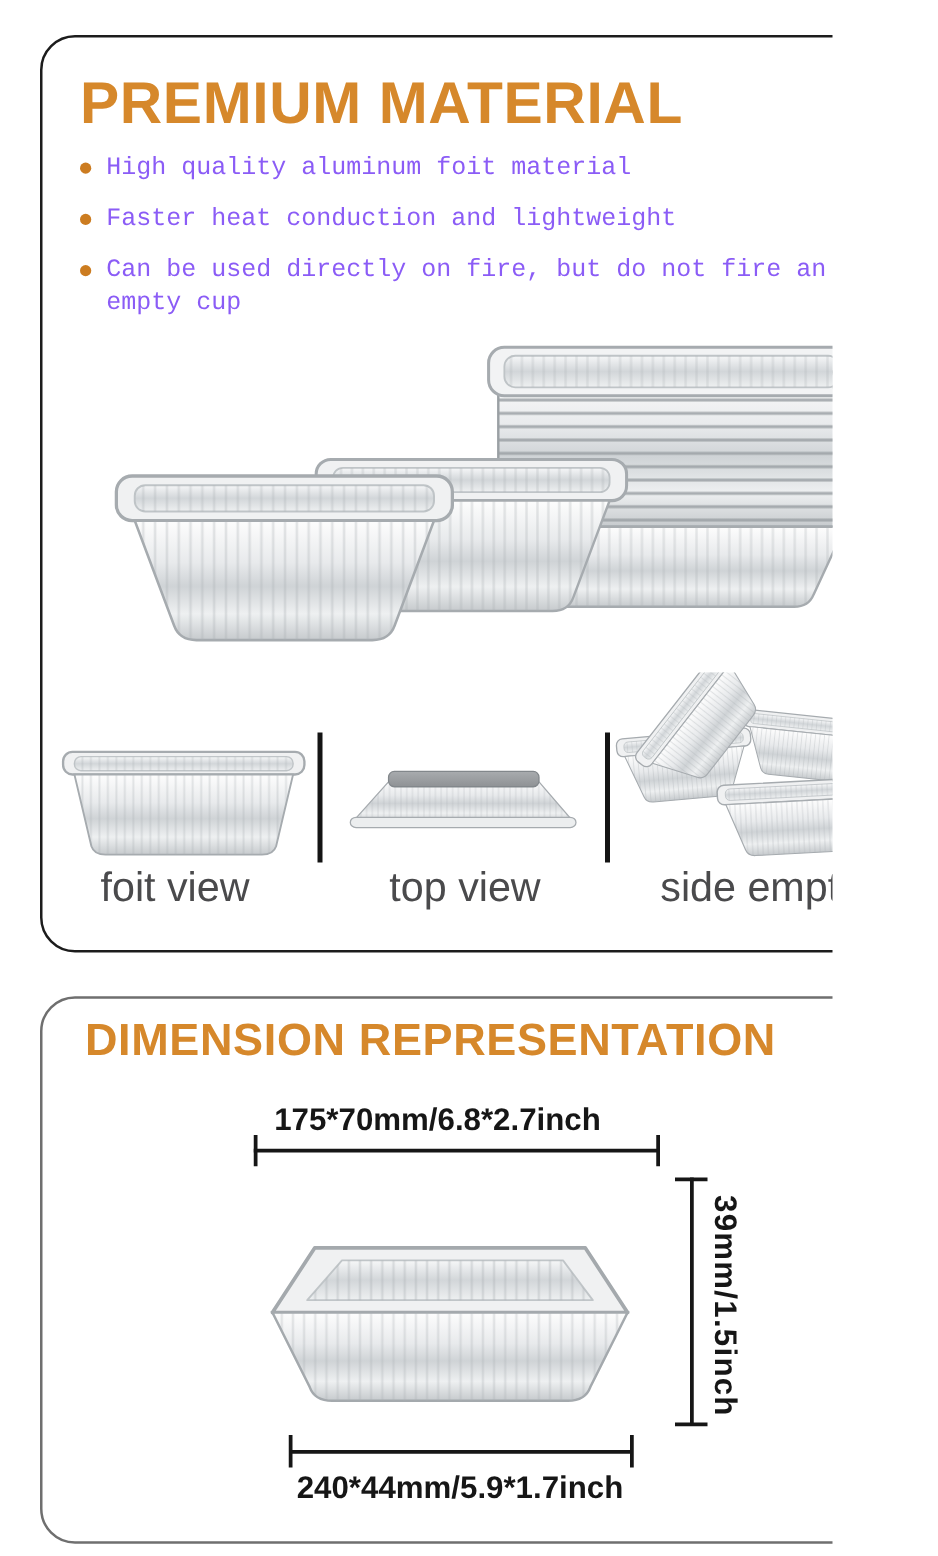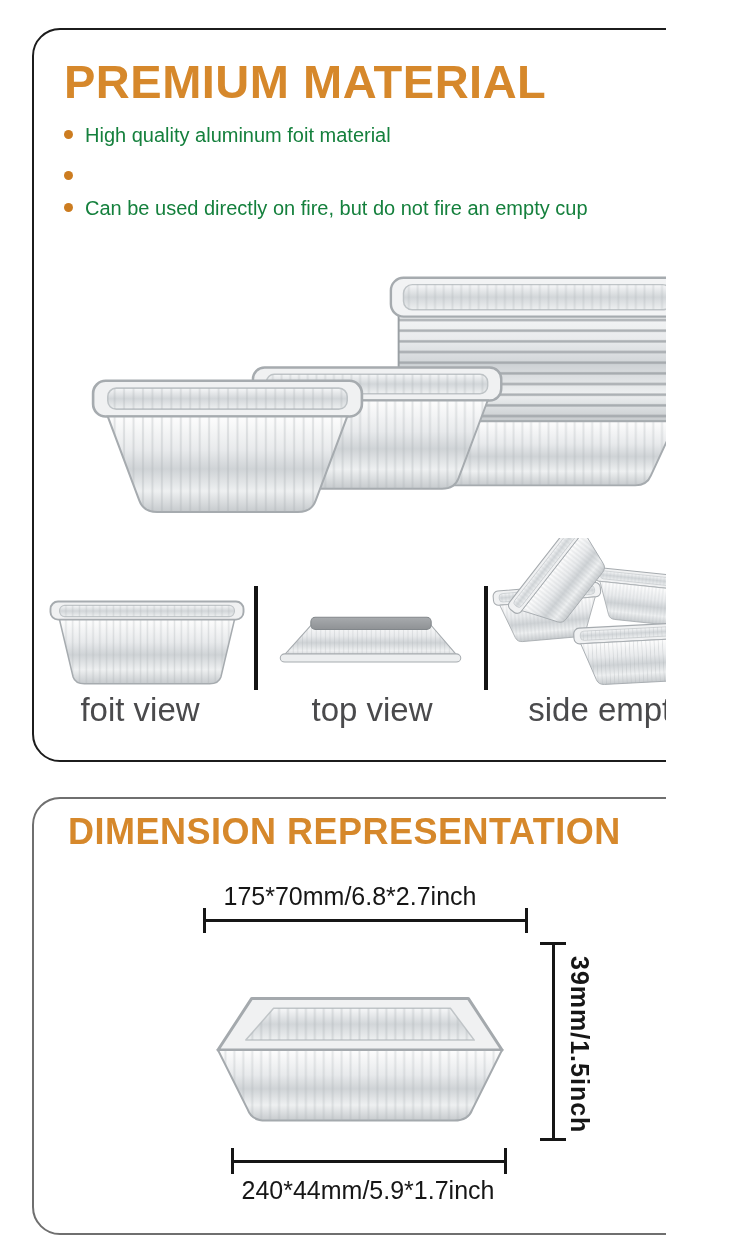--- a/index.html
+++ b/index.html
@@ -7,25 +7,25 @@
   .page{position:relative;width:666px;height:1245px;background:#ffffff;overflow:hidden;}
   .card{position:absolute;background:#ffffff;border-radius:28px;box-sizing:border-box;}
   .card1{left:32px;top:28px;width:686px;height:734px;border:2.5px solid #1c1c1c;}
   .card2{left:32px;top:797px;width:686px;height:438px;border:2.5px solid #6f6f6f;}
   .section-title{position:absolute;font-weight:bold;color:#d6882b;letter-spacing:0.5px;line-height:1;white-space:nowrap;}
   .title1{left:64px;top:58px;font-size:47px;}
   .title2{left:68px;top:814px;font-size:36px;}
   .bullets{position:absolute;left:64px;top:122px;width:600px;}
   .bullet-row{display:flex;align-items:flex-start;margin-bottom:15px;}
   .dot{width:9px;height:9px;border-radius:50%;background:#cc7c20;margin:8px 12px 0 0;flex:0 0 auto;}
-  .bullet-text{font-size:20px;color:#15803d;line-height:26px;}
+  .bullet-text{font-size:20px;color:#8b5cf6;line-height:26px;font-family:Liberation Mono, monospace;}
   .photo{position:absolute;}
   .vdivider{position:absolute;width:4px;background:#141414;}
   .view-label{position:absolute;font-size:33px;color:#4a4a4c;text-align:center;width:200px;line-height:1.1;}
-  .dim-text{position:absolute;font-size:25px;font-weight:normal;color:#161616;text-align:center;white-space:nowrap;}
+  .dim-text{position:absolute;font-size:25px;font-weight:bold;color:#161616;text-align:center;white-space:nowrap;}
   .dim-line-h{position:absolute;height:2.5px;background:#161616;}
   .dim-line-v{position:absolute;width:2.5px;background:#161616;}
   .dim-tick-v{position:absolute;width:2.5px;background:#161616;}
   .dim-tick-h{position:absolute;height:2.5px;background:#161616;}
   .dim-text-vert{position:absolute;writing-mode:vertical-rl;font-size:25px;font-weight:bold;color:#161616;letter-spacing:1px;white-space:nowrap;}
   .defs-holder{position:absolute;width:0;height:0;overflow:hidden;}
 </style>
 </head>
 <body>
 
@@ -91,20 +91,21 @@
 
   <div class="section-title title1">PREMIUM MATERIAL</div>
 
   <div class="bullets">
     <div class="bullet-row">
       <span class="dot"></span>
       <span class="bullet-text">High quality aluminum foit material</span>
     </div>
     <div class="bullet-row">
       <span class="dot"></span>
+      <span class="bullet-text">Faster heat conduction and lightweight</span>
     </div>
     <div class="bullet-row">
       <span class="dot"></span>
       <span class="bullet-text">Can be used directly on fire, but do not fire an empty cup</span>
     </div>
   </div>
 
   <svg class="photo" style="left:45px;top:262px;" width="660" height="262" viewBox="0 0 660 262">
     <use href="#stack" xlink:href="#stack" transform="translate(342,10) scale(0.97)"></use>
     <use href="#panA" xlink:href="#panA" transform="translate(206,90) scale(0.97)"></use>

